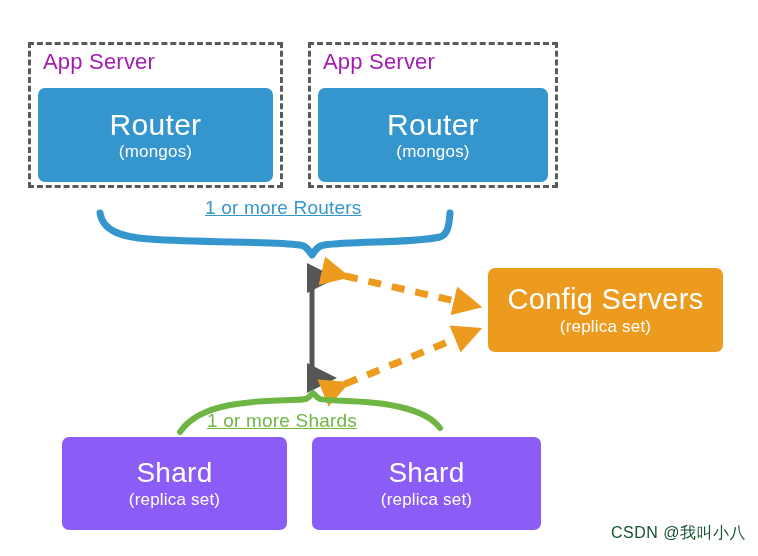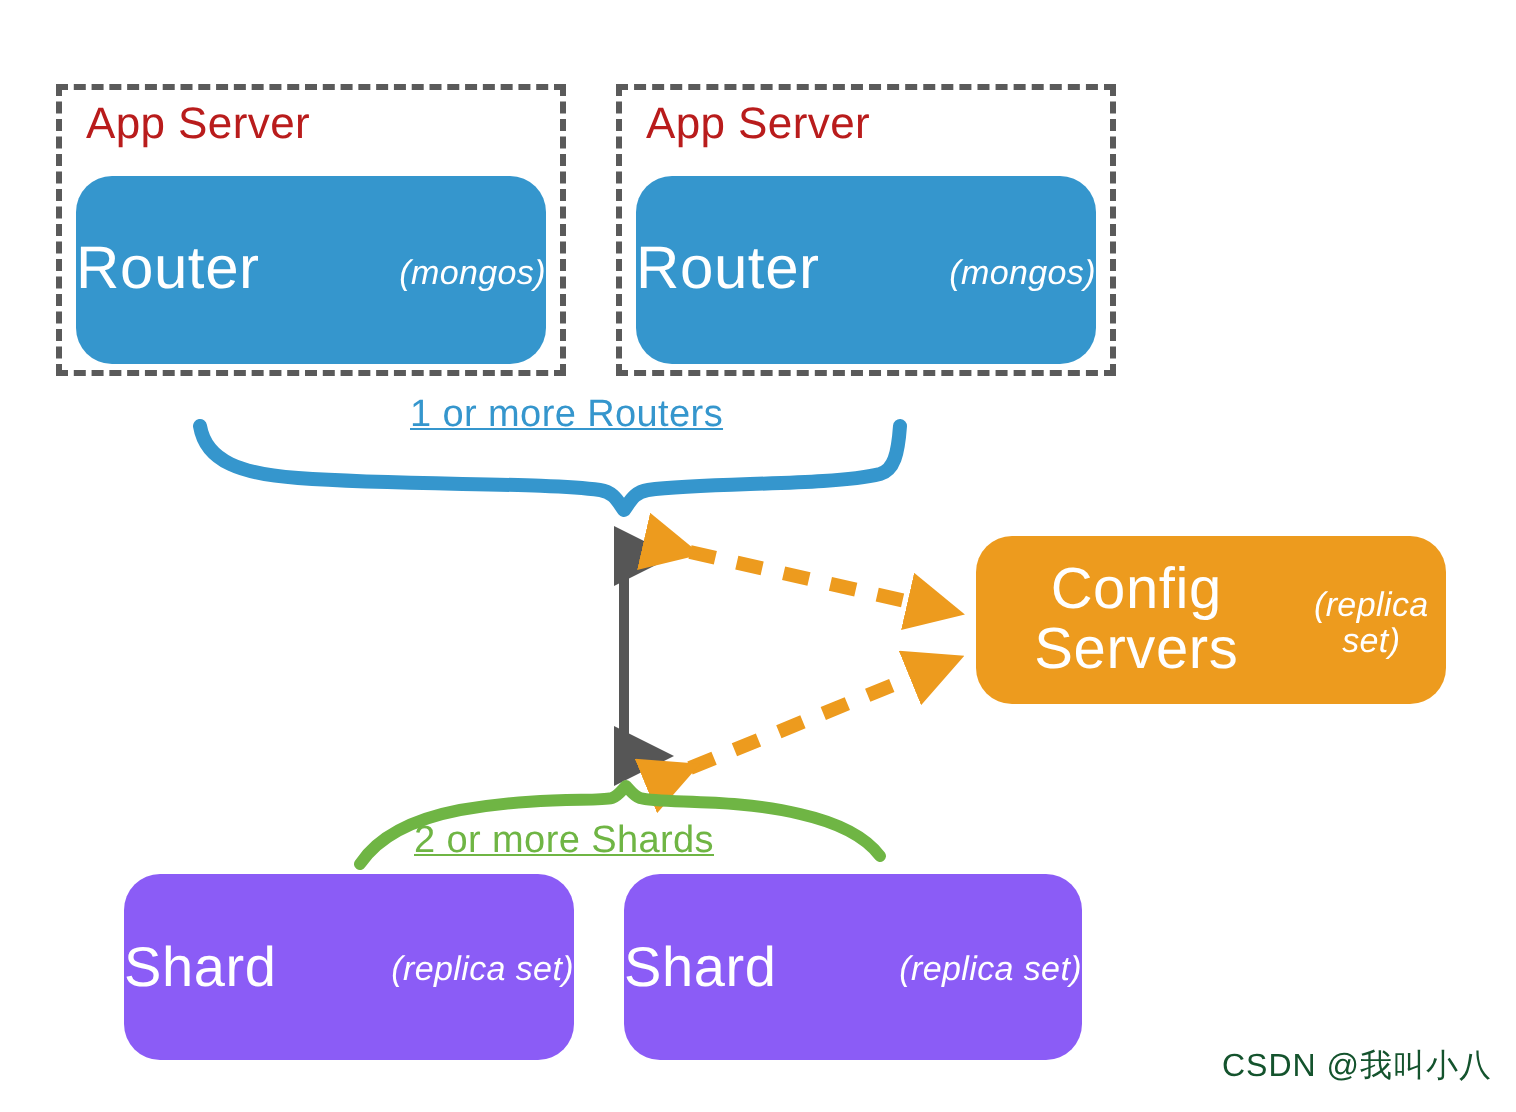--- a/index.html
+++ b/index.html
@@ -21,48 +21,48 @@
     position: absolute;
     box-sizing: border-box;
     border: 3px dashed #5a5a5a;
     background: #ffffff;
   }
   .app-server-label {
     position: absolute;
     left: 12px;
     top: 4px;
     font-size: 22px;
-    color: #b91c1c;
+    color: #a21caf;
     letter-spacing: 0.2px;
     white-space: nowrap;
   }
 
   
   .node-box {
     position: absolute;
     box-sizing: border-box;
-    border-radius: 18px;
+    border-radius: 7px;
     display: flex;
+    flex-direction: column;
     align-items: center;
-    justify-content: space-between;
+    justify-content: center;
     color: #ffffff;
     text-align: center;
     line-height: 1.05;
   }
   .node-title {
     font-size: 30px;
     font-weight: 400;
     letter-spacing: 0.3px;
   }
   .node-sub {
     font-size: 17px;
     font-weight: 400;
     margin-top: 3px;
     letter-spacing: 0.2px;
-    font-style: italic;
   }
   .router-box  { background: #3596cd; }
   .config-box  { background: #ed9b1e; }
   .shard-box   { background: #8b5cf6; }
 
   .config-box .node-title { font-size: 29px; }
   .config-box .node-sub   { font-size: 17px; }
   .shard-box  .node-title { font-size: 28px; }
   .shard-box  .node-sub   { font-size: 17px; }
 
@@ -157,21 +157,21 @@
 
   <div class="node-box config-box" style="left:488px; top:268px; width:235px; height:84px;">
     <div class="node-title">Config Servers</div>
     <div class="node-sub">(replica set)</div>
   </div>
 
   <svg class="brace-svg" style="left:178px; top:392px;" width="265" height="42" viewBox="0 0 265 42">
     <path d="M2,40 C10,28 26,18 52,13 C92,6 120,9 128,7 C131,6 133,3 135,1
              C137,3 139,6 142,7 C152,10 190,7 222,15 C244,20 256,28 262,36" fill="none" stroke="#6fb544" stroke-width="6" stroke-linecap="round" stroke-linejoin="round"></path>
   </svg>
-  <div class="annot-label annot-shards" style="left:207px; top:410px;">2 or more Shards</div>
+  <div class="annot-label annot-shards" style="left:207px; top:410px;">1 or more Shards</div>
 
   <div class="node-box shard-box" style="left:62px; top:437px; width:225px; height:93px;">
     <div class="node-title">Shard</div>
     <div class="node-sub">(replica set)</div>
   </div>
 
   <div class="node-box shard-box" style="left:312px; top:437px; width:229px; height:93px;">
     <div class="node-title">Shard</div>
     <div class="node-sub">(replica set)</div>
   </div>

